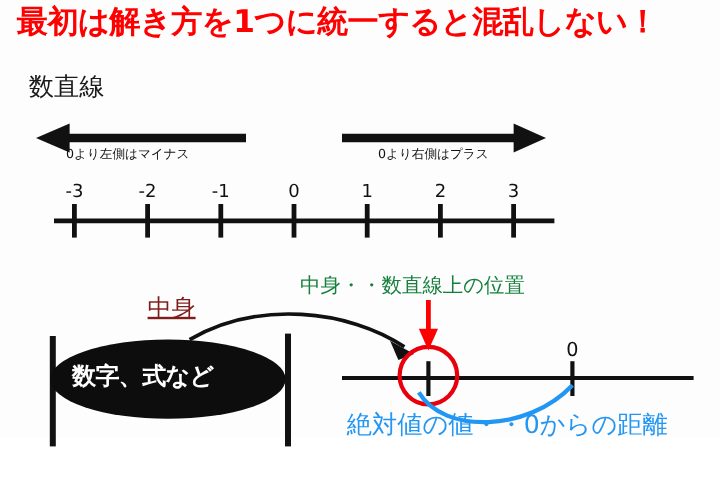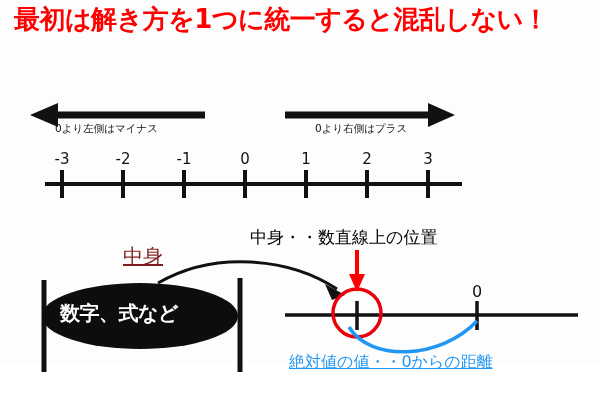--- a/index.html
+++ b/index.html
@@ -74,31 +74,30 @@
     font-size: 20px;
     color: #7f1d1d;
     white-space: nowrap;
     text-decoration: underline;
   }
   .red-note {
     position: absolute;
     left: 250px;
     top: 226px;
     font-size: 17px;
-    color: #000000;
+    color: #15803d;
     white-space: nowrap;
   }
   .blue-note {
     position: absolute;
     left: 289px;
-    top: 352px;
-    font-size: 16px;
+    top: 340px;
+    font-size: 21px;
     color: #2196f3;
     white-space: nowrap;
-    text-decoration: underline;
   }
   .zero-label {
     position: absolute;
     left: 463px;
     top: 282px;
     font-size: 16px;
     color: #111111;
     width: 28px;
     text-align: center;
   }
@@ -125,20 +124,21 @@
     height: 400px;
   }
 </style>
 </head>
 <body>
 
 <div id="slide">
 
   <div class="title">最初は解き方を1つに統一すると混乱しない！</div>
 
+  <div class="section-label">数直線</div>
 
   <svg class="layer" viewBox="0 0 600 400" xmlns="http://www.w3.org/2000/svg">
 
     <g>
       <line x1="205" y1="115" x2="52" y2="115" stroke="#111111" stroke-width="7"></line>
       <polygon points="30,115 58,103 58,127" fill="#111111"></polygon>
     </g>
 
     <g>
       <line x1="285" y1="115" x2="432" y2="115" stroke="#111111" stroke-width="7"></line>

